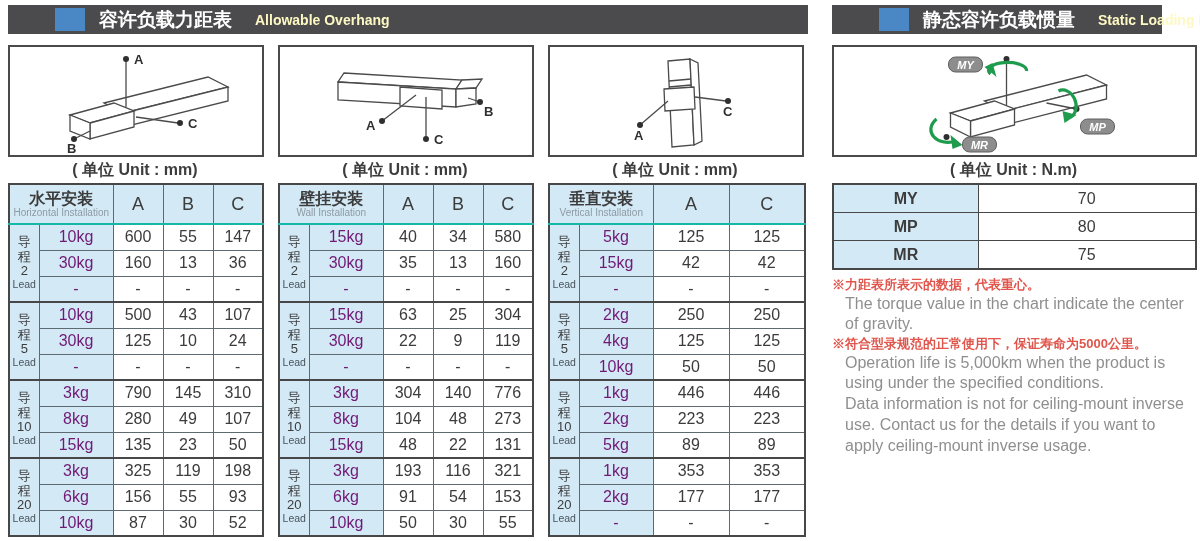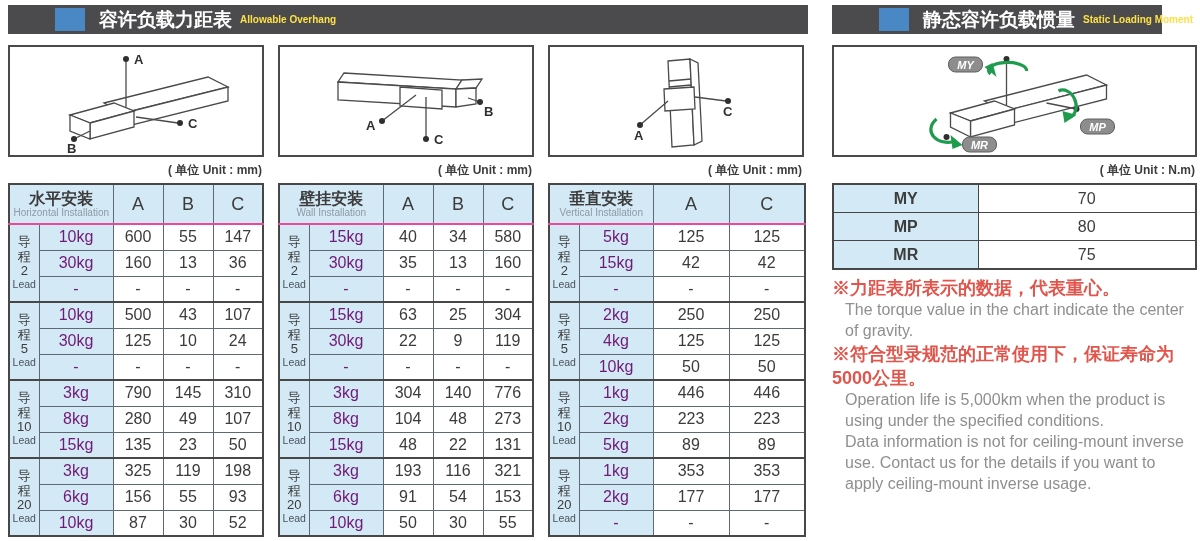--- a/index.html
+++ b/index.html
@@ -6,51 +6,51 @@
   body{
     width:1200px;height:541px;position:relative;background:#fff;
     font-family:"Liberation Sans",sans-serif;color:#454545;overflow:hidden;
   }
   
   .hdr-bar{position:absolute;top:5px;height:29px;background:#4b4b4d;display:flex;align-items:center;box-sizing:border-box;padding-left:47px;}
   #hdr-left{left:8px;width:800px;}
   #hdr-right{left:832px;width:330px;}
   .hdr-accent{width:30px;height:23px;background:#4a87c5;flex:0 0 auto;}
   .hdr-zh{color:#fff;font-size:19px;font-weight:bold;margin-left:14px;white-space:nowrap;}
-  .hdr-en{color:#fde047;font-size:10px;font-weight:bold;margin-left:8px;white-space:nowrap;}
+  .hdr-en{color:#fef9c3;font-size:14px;font-weight:bold;margin-left:23px;white-space:nowrap;}
   
   .section{position:absolute;top:45px;}
   #sec0{left:8px;width:256px;}
   #sec1{left:278px;width:256px;}
   #sec2{left:548px;width:256px;}
   #sec3{left:832px;width:365px;}
   .diagram-box{height:112px;border:2px solid #4a4a4a;box-sizing:border-box;background:#fff;}
   .diagram-box svg{display:block;width:100%;height:100%;}
-  .unit-line{height:26px;line-height:26px;text-align:right;font-size:12px;color:#3c3c3c;font-weight:bold;padding-right:2px;box-sizing:border-box;}
+  .unit-line{height:26px;line-height:26px;text-align:center;font-size:16px;color:#3c3c3c;font-weight:bold;padding-right:2px;box-sizing:border-box;}
   
   table.ov{border-collapse:collapse;width:100%;table-layout:fixed;border:2px solid #474747;background:#fff;}
   table.ov th,table.ov td{border:1px solid #5d6a72;padding:0;text-align:center;vertical-align:middle;}
-  table.ov thead th{height:38px;background:#d3e9f6;border-bottom:2px solid #ec4899;}
+  table.ov thead th{height:38px;background:#d3e9f6;border-bottom:2px solid #14b8a6;}
   .name-zh{font-size:16px;font-weight:bold;color:#3c3c3c;line-height:1.1;}
   .name-en{font-size:10px;font-weight:normal;color:#8e9aa4;line-height:1.1;}
   th.abc{font-size:18px;font-weight:normal;color:#3c3c3c;background:#d3e9f6;}
   table.ov tbody tr{height:26px;}
   tr.group-start td{border-top:2px solid #474747;}
   td.lead-cell{background:#d3e9f6;font-size:13px;line-height:1.12;color:#3c3c3c;}
   td.lead-cell .lead-en{font-size:10.5px;color:#4a545c;}
   td.w-cell{background:#d3e9f6;font-size:16px;color:#701a75;}
   td.v-cell{background:#fff;font-size:16px;color:#3c3c3c;}
   
   table.mo{border-collapse:collapse;width:100%;table-layout:fixed;border:2px solid #474747;background:#fff;}
   table.mo td{border:1px solid #474747;height:25px;text-align:center;vertical-align:middle;}
   td.mo-label{background:#d3e9f6;font-size:16px;font-weight:bold;color:#3c3c3c;}
   td.mo-value{background:#fff;font-size:16px;color:#3c3c3c;}
   
   .notes{margin-top:6px;}
-  .note-zh{color:#e0564d;font-size:18px;font-weight:bold;line-height:1.35;}
+  .note-zh{color:#e0564d;font-size:13px;font-weight:bold;line-height:1.35;}
   .note-en{color:#8f8f8f;font-size:16px;line-height:1.3;padding-left:13px;}
   
   .ln{stroke:#4a4a4a;stroke-width:1.3;fill:none;}
   .face{stroke:#4a4a4a;stroke-width:1.3;fill:#fff;}
   .dot{fill:#2f2f2f;}
   .ptxt{font-size:13px;font-weight:bold;fill:#2f2f2f;}
   .grn{stroke:#1f9b4d;stroke-width:3.2;fill:none;}
   .grnhead{fill:#1f9b4d;}
   .badge{fill:#8d8d8d;stroke:#5f5f5f;stroke-width:1;}
   .btxt{font-size:11px;font-weight:bold;font-style:italic;fill:#fff;text-anchor:middle;}

